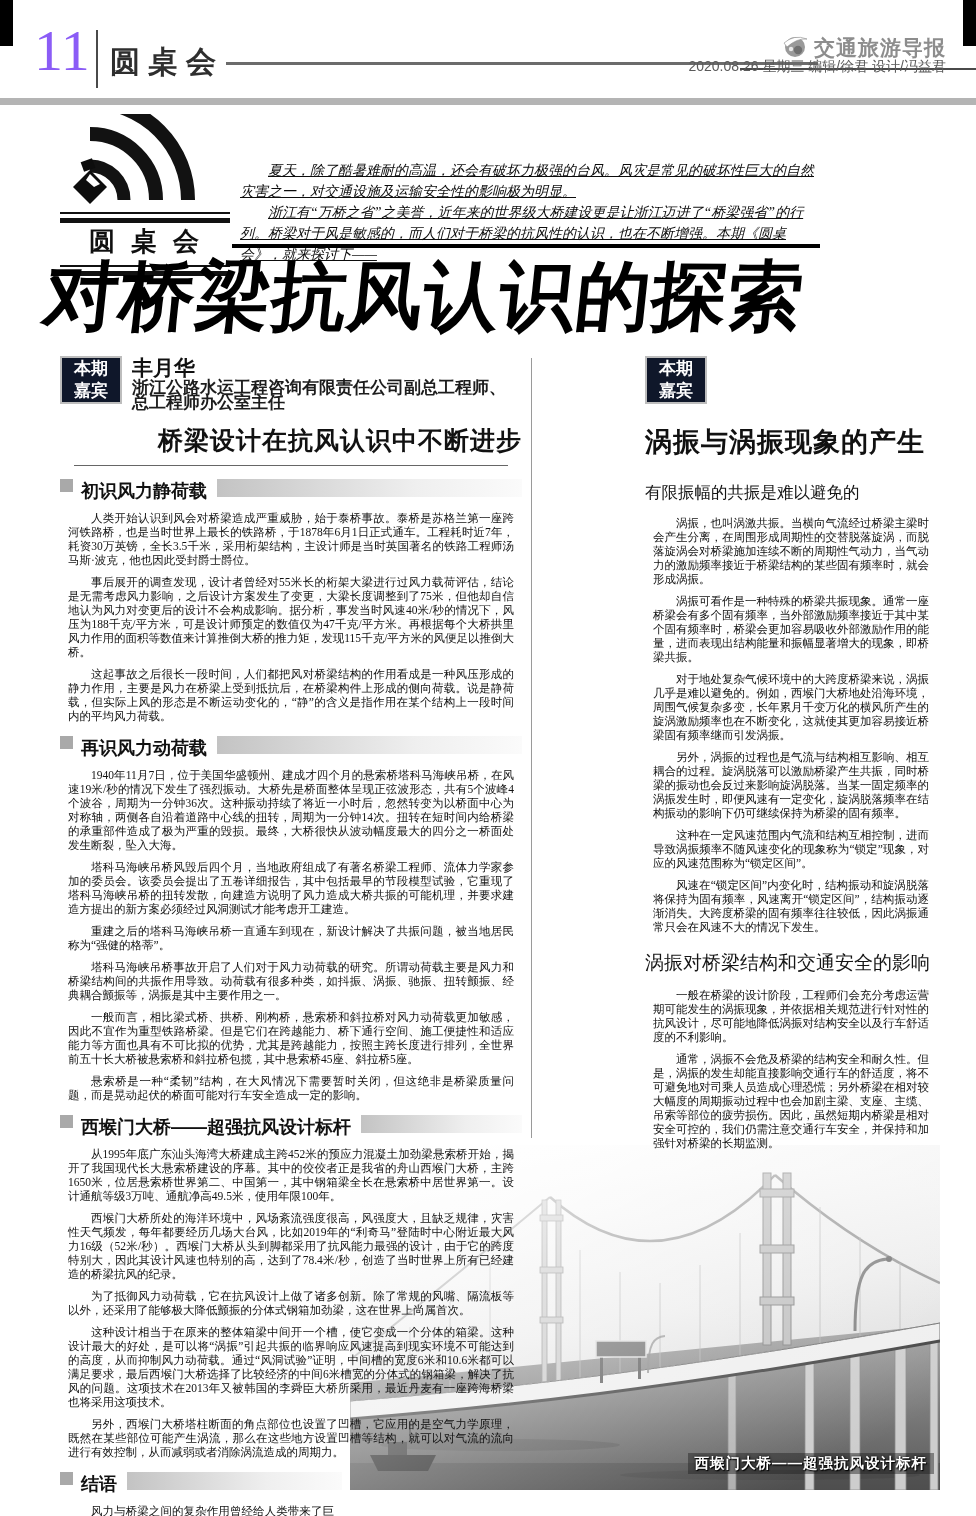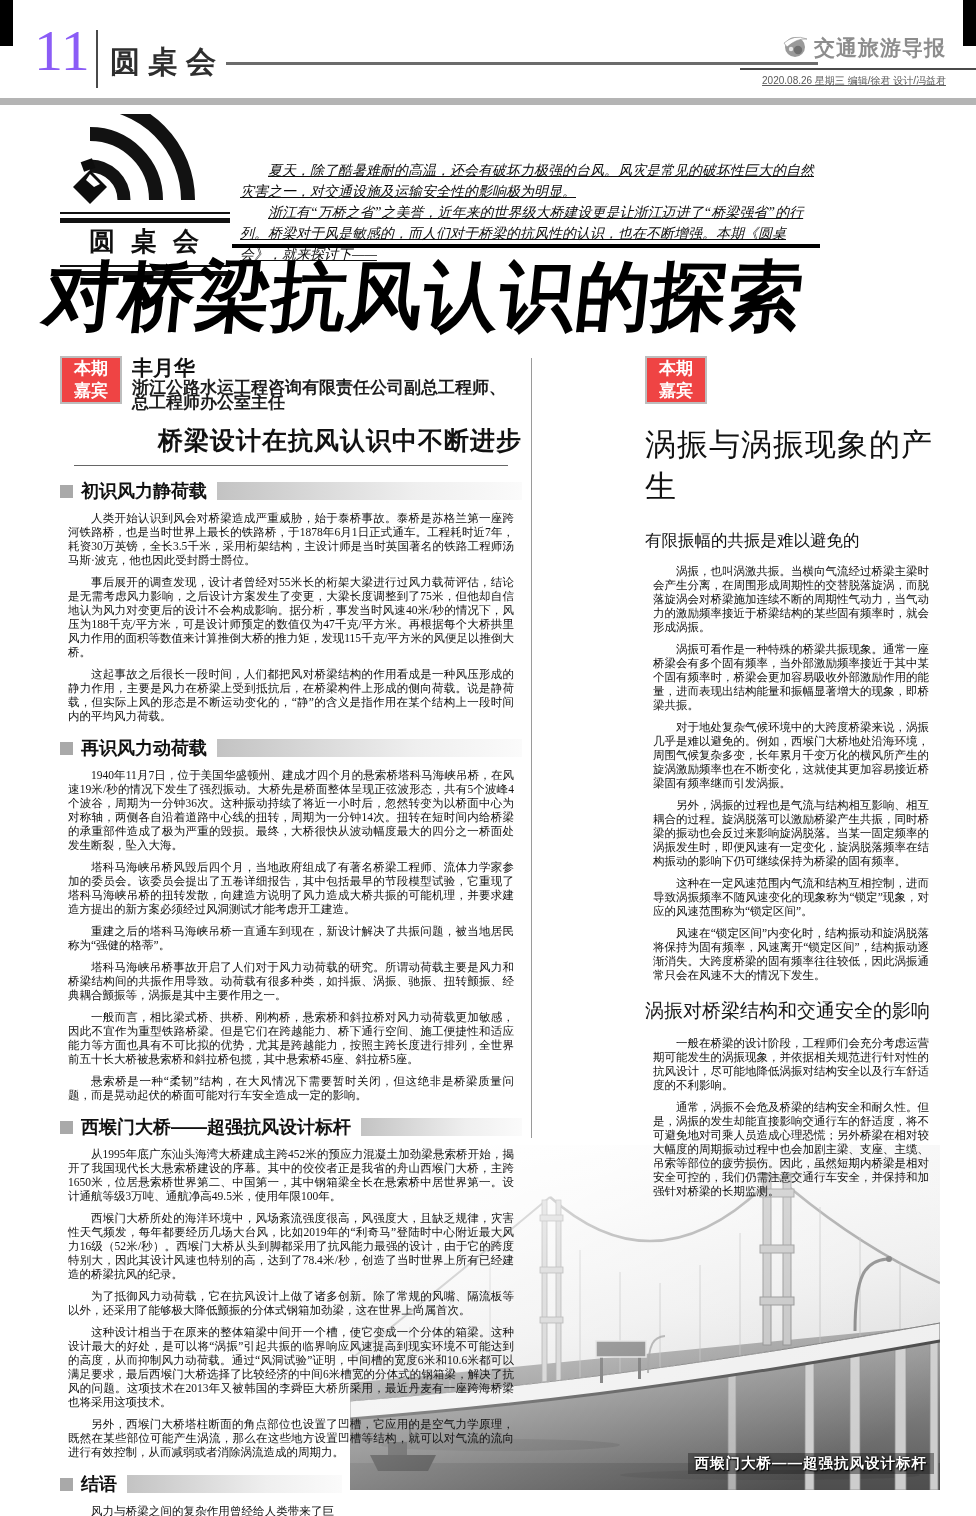--- a/index.html
+++ b/index.html
@@ -10,21 +10,21 @@
 
   
   .page-num{position:absolute;left:34px;top:22px;font-size:58px;line-height:1;font-weight:normal;color:#8b5cf6;}
   .head-divider{position:absolute;left:96px;top:30px;width:2px;height:58px;background:#4a4a4a;}
   .section-name{position:absolute;left:110px;top:42px;font-size:30px;font-weight:bold;letter-spacing:8px;
         color:#2e2e2e;font-family:"Liberation Sans",sans-serif;}
   .head-rule{position:absolute;left:226px;top:62px;width:592px;height:3px;background:#6b6b6b;}
   .brand{position:absolute;right:30px;top:33px;display:flex;align-items:center;gap:6px;}
   .brand-name{font-size:21px;font-weight:bold;color:#8d8d8d;letter-spacing:1px;font-family:"Liberation Sans",sans-serif;}
   .brand-rule{position:absolute;right:0;top:68px;width:236px;height:2px;background:#4a4a4a;}
-  .dateline{position:absolute;right:30px;top:74px;font-size:10px;color:#5a5a5a;font-family:"Liberation Sans",sans-serif;text-decoration:underline;}
+  .dateline{position:absolute;right:30px;top:58px;font-size:14px;color:#5a5a5a;font-family:"Liberation Sans",sans-serif;}
   .gray-band{position:absolute;left:0;top:98px;width:976px;height:7px;background:#b4b4b4;}
 
   
   .logo-block{position:absolute;left:60px;top:114px;width:170px;}
   .logo-label{margin-top:2px;}
   .dbl{height:2px;background:#111;border-bottom:4px solid #fff;box-shadow:0 5px 0 #111;margin-bottom:6px;}
   .dbl.b{margin-top:7px;}
   .logo-text{text-align:center;font-size:26px;font-weight:bold;letter-spacing:16px;padding-left:14px;
         font-family:"Liberation Sans",sans-serif;color:#101010;line-height:34px;}
 
@@ -36,40 +36,40 @@
   
   .headline{position:absolute;left:44px;top:248px;width:900px;font-size:75px;line-height:96px;font-weight:900;
         color:#000;font-family:"Liberation Sans",sans-serif;transform:skewX(-6deg);letter-spacing:1px;white-space:nowrap;}
 
   
   .col-divider{position:absolute;left:531px;top:358px;width:1px;height:780px;background:#9a9a9a;}
   .left-col{position:absolute;left:60px;top:356px;width:462px;z-index:2;}
   .right-col{position:absolute;left:645px;top:356px;width:292px;z-index:2;}
 
   .guest{display:flex;gap:10px;align-items:flex-start;min-height:54px;}
-  .guest-badge{flex:0 0 62px;height:46px;background:#ef4444;color:#fff;text-align:center;
+  .guest-badge{flex:0 0 62px;height:46px;background:#0f172a;color:#fff;text-align:center;
         font-family:"Liberation Sans",sans-serif;font-weight:bold;font-size:17px;line-height:22px;
         padding-top:2px;box-shadow:inset 0 0 0 2px #bdbdbd;}
   .guest-name{font-size:21px;font-weight:bold;font-family:"Liberation Sans",sans-serif;line-height:24px;}
   .guest-title{font-size:17px;font-weight:bold;line-height:15px;color:#1d1d1d;}
 
   .left-title{margin:14px 0 8px;text-align:right;font-size:25px;font-weight:bold;letter-spacing:1px;
         font-family:"Liberation Sans",sans-serif;}
   .title-underline{height:1px;background:#666;margin:0 14px 8px;}
 
-  .sec-head{display:flex;align-items:center;margin:13px 0 8px;font-family:"Liberation Sans",sans-serif;}
+  .sec-head{display:flex;align-items:flex-start;margin:13px 0 8px;font-family:"Liberation Sans",sans-serif;}
   .sec-head .marker{width:13px;height:13px;background:#a9a9a9;margin-right:8px;flex:0 0 auto;}
   .sec-head .sec-title{font-size:18px;font-weight:bold;white-space:nowrap;padding-right:10px;}
   .sec-head .bar{flex:1;height:18px;background:linear-gradient(90deg,#c3c3c3,#efefef 65%,#fbfbfb);}
 
   .body p{margin:8px;font-size:11.5px;line-height:14px;text-align:justify;text-indent:2em;}
   .right-col .body p{line-height:14px;}
   .conclusion{width:282px;}
 
-  .r-title{margin:14px 0 0;font-size:31px;font-weight:normal;font-family:"Liberation Sans",sans-serif;letter-spacing:1px;}
+  .r-title{margin:14px 0 0;font-size:27px;font-weight:bold;font-family:"Liberation Sans",sans-serif;letter-spacing:1px;}
   .r-sub1{margin:22px 0 12px;font-size:16.5px;font-family:"Liberation Sans",sans-serif;color:#151515;}
   .r-sub2{margin:16px 0 12px;font-size:19px;font-family:"Liberation Sans",sans-serif;color:#151515;}
 
   
   .photo{position:absolute;left:350px;top:1145px;width:590px;height:345px;z-index:1;}
   .photo svg{display:block;}
   .photo-caption{position:absolute;right:6px;bottom:16px;z-index:3;color:#fff;font-weight:bold;font-size:14.5px;
         font-family:"Liberation Sans",sans-serif;background:rgba(30,30,30,.45);padding:1px 7px;
         text-shadow:0 0 3px #000,1px 1px 1px #000;letter-spacing:1px;}
 </style>

